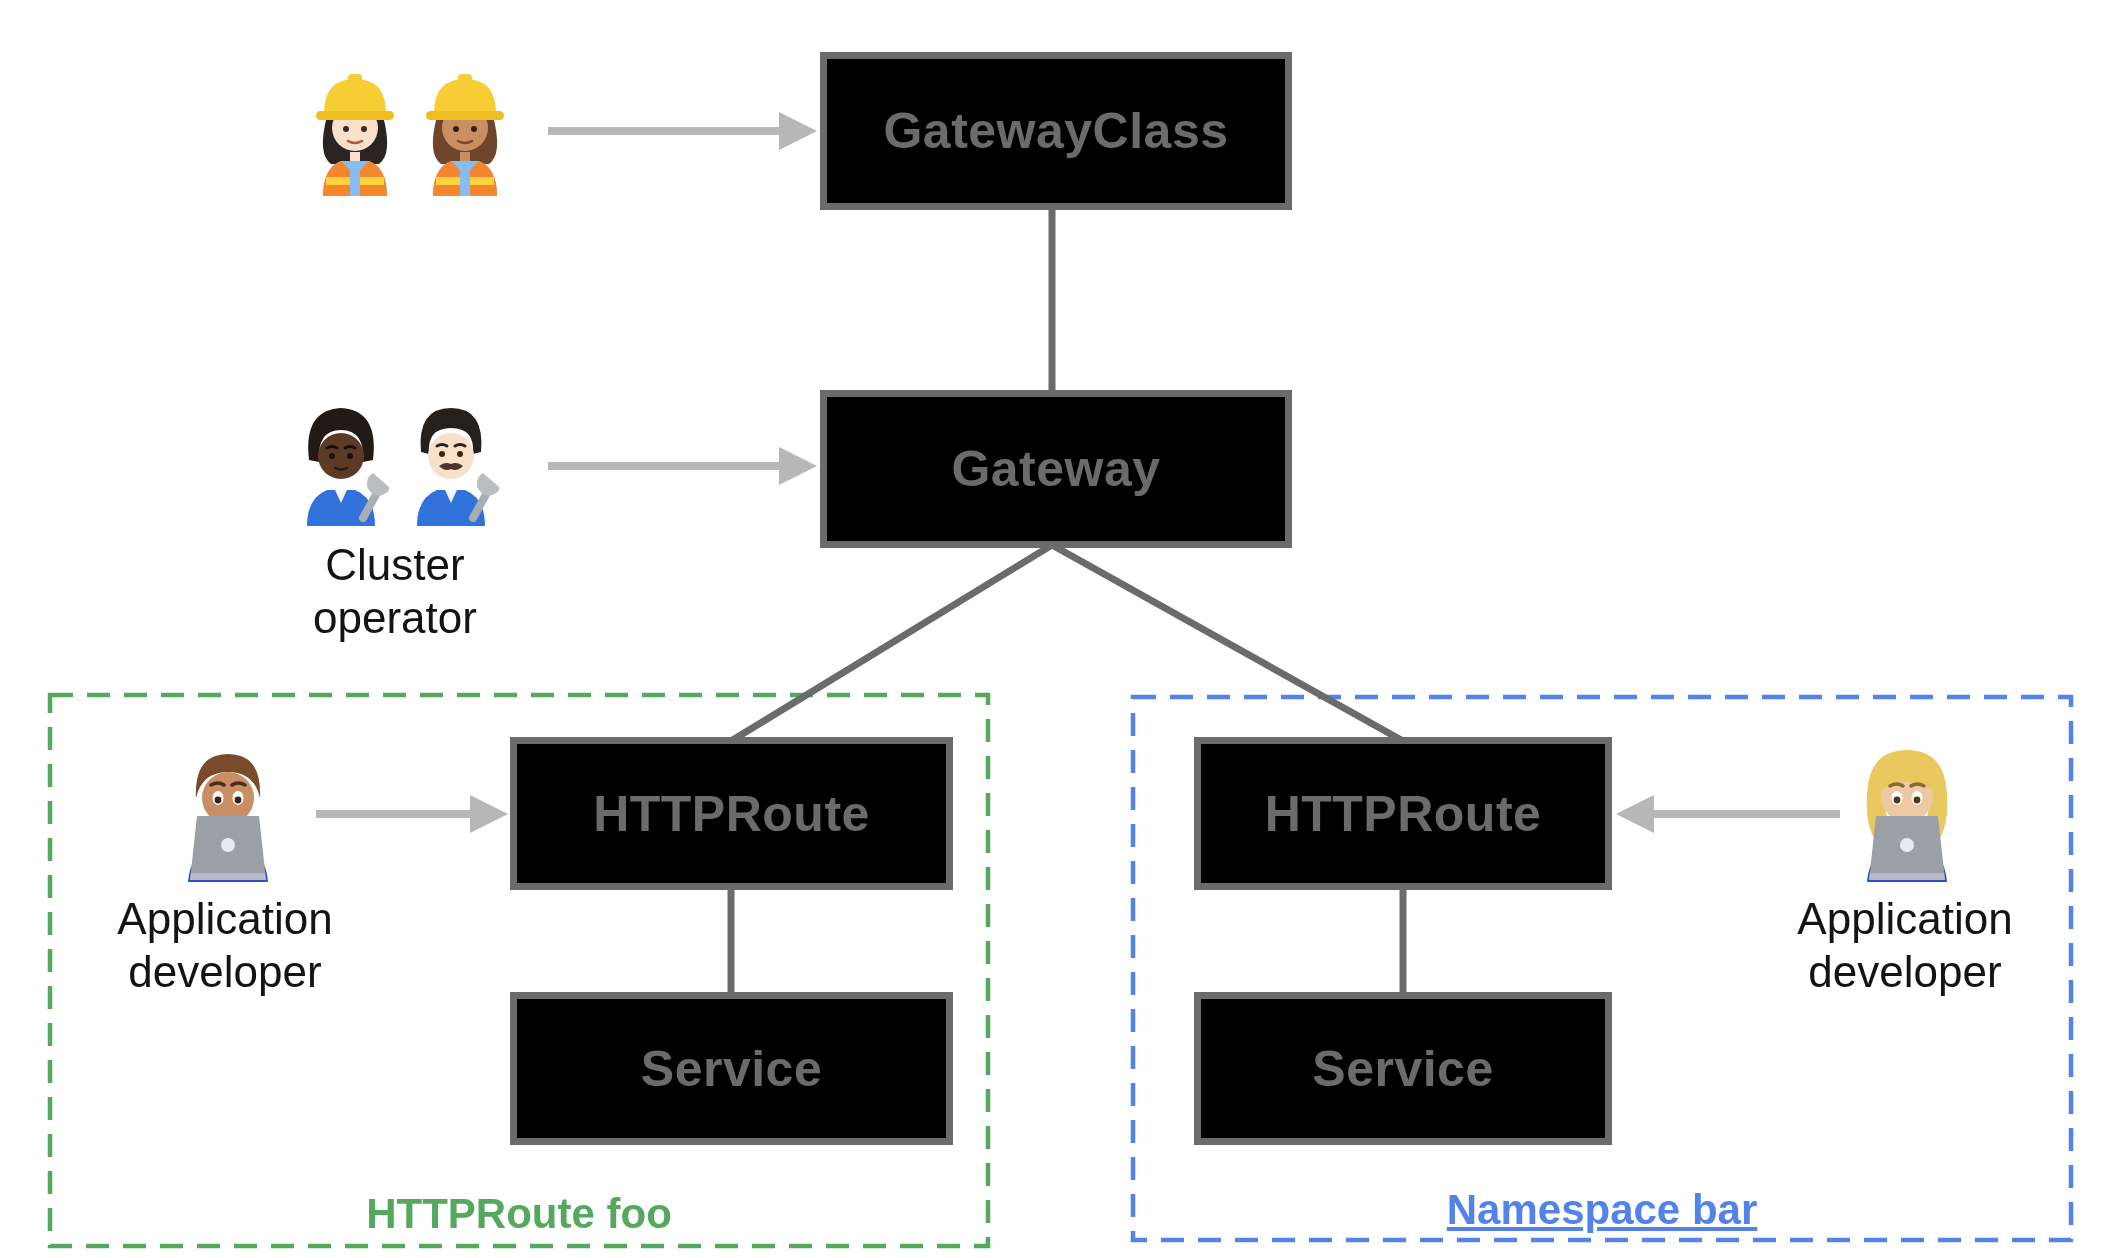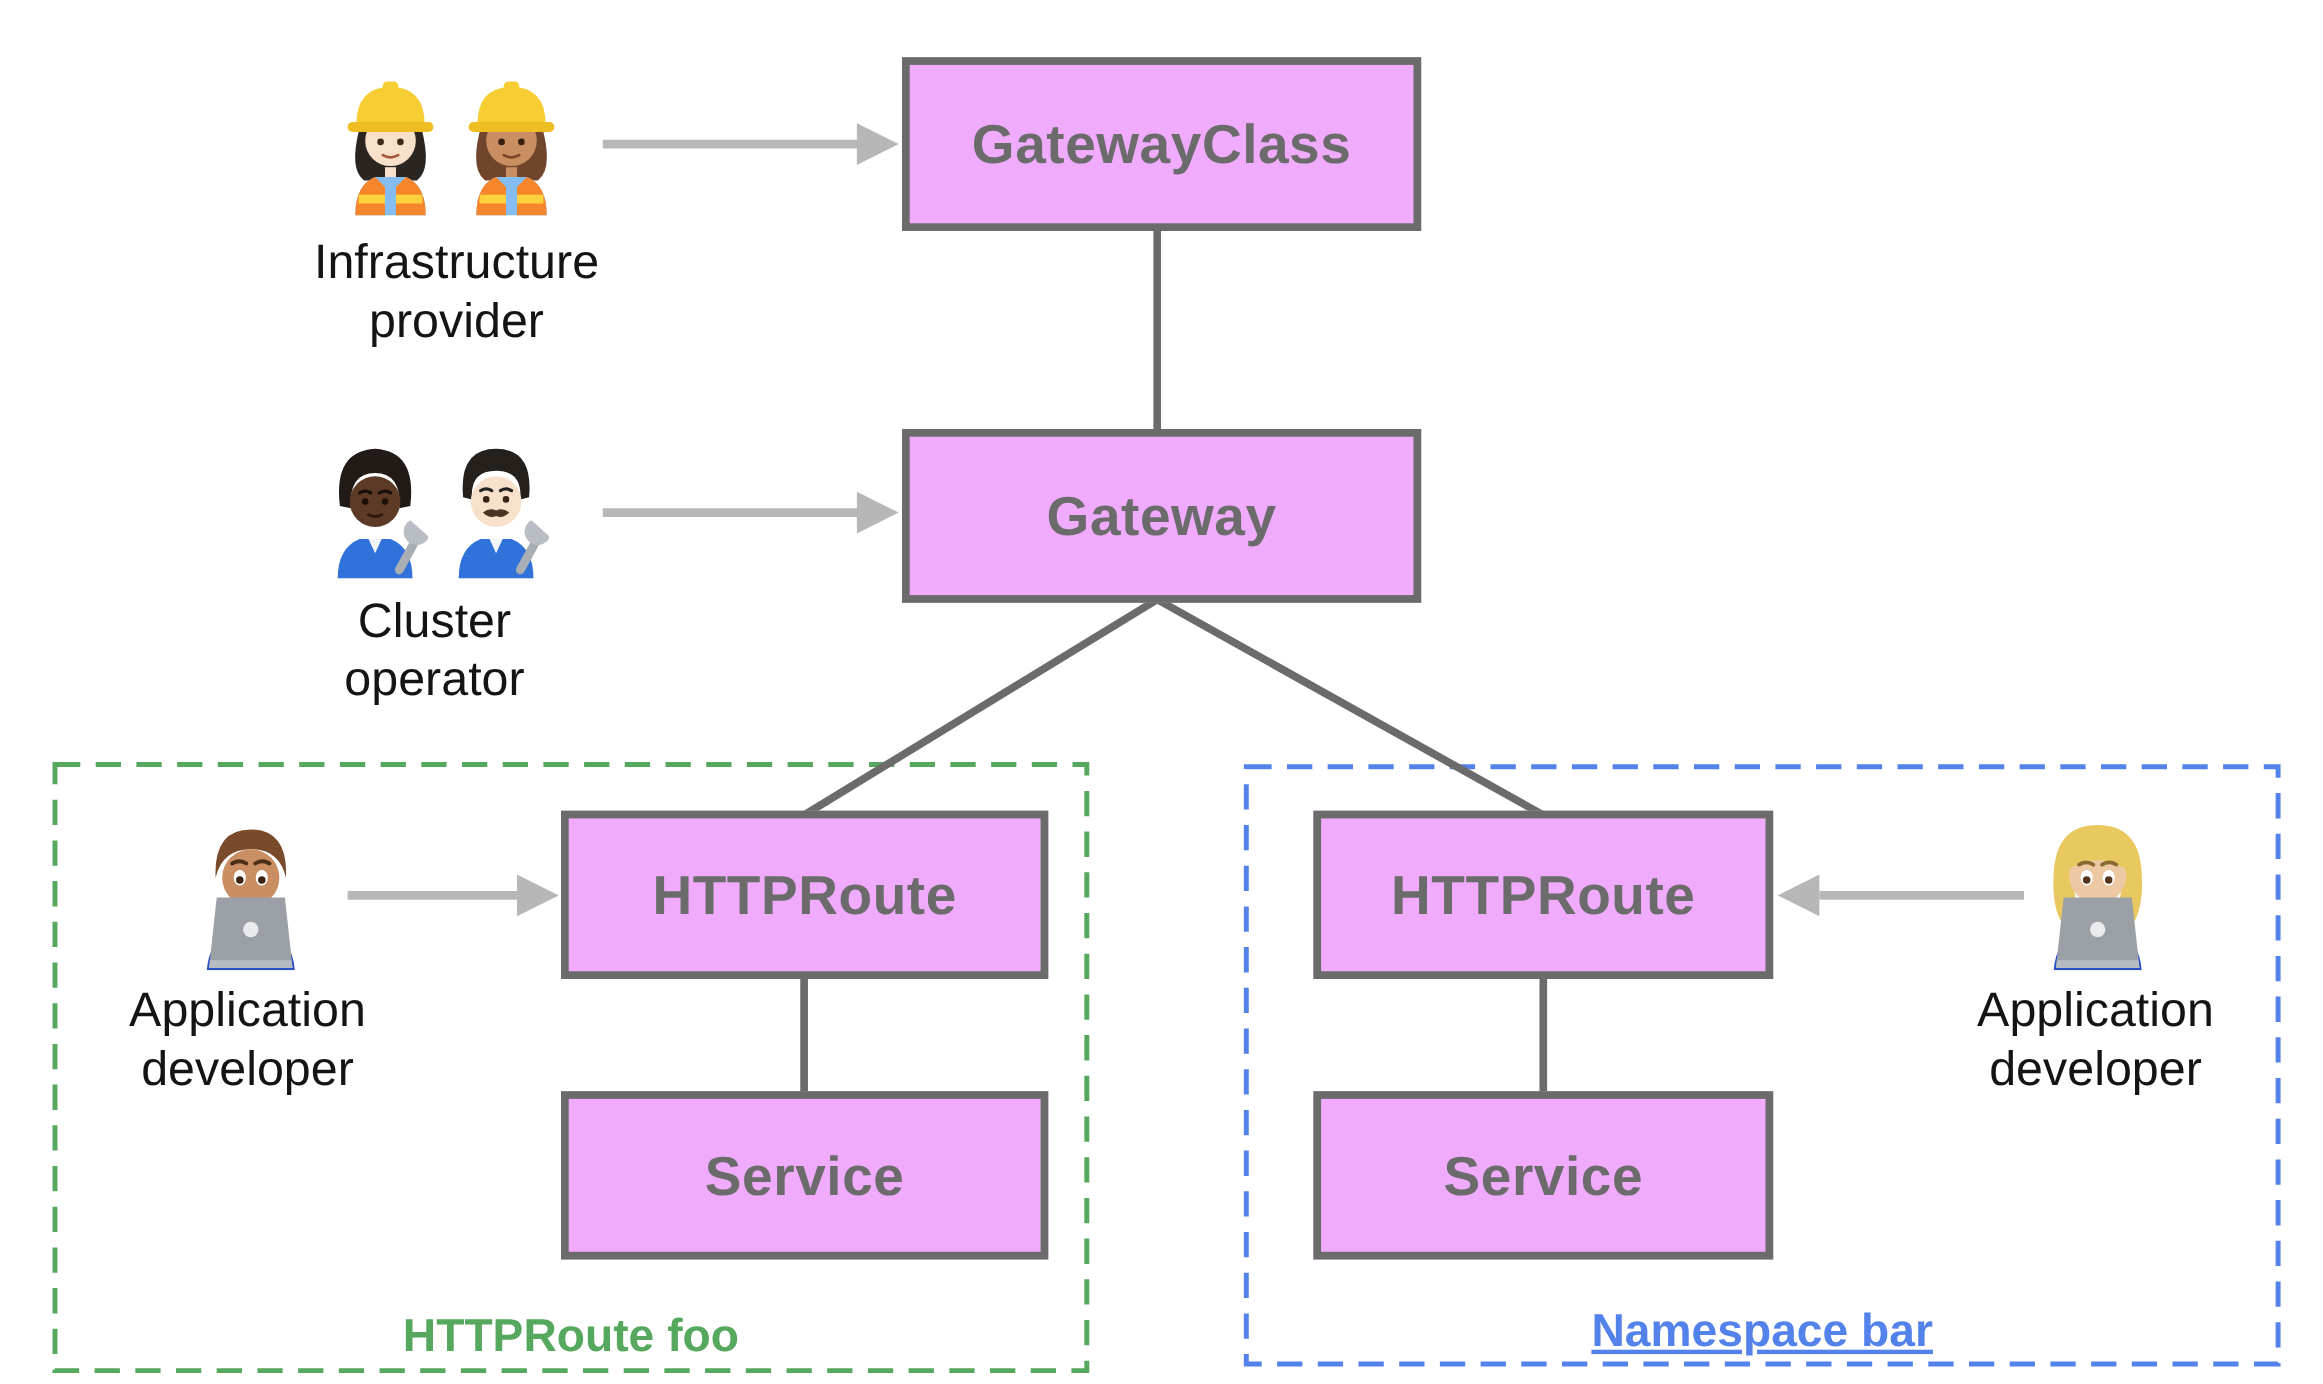--- a/index.html
+++ b/index.html
@@ -1,19 +1,19 @@
 <!DOCTYPE html>
 <html><head>
 <meta charset="utf-8">
 <style>
   html,body{margin:0;padding:0;background:#ffffff;}
   #canvas{position:relative;width:2112px;height:1258px;background:#ffffff;overflow:hidden;
           font-family:"Liberation Sans",sans-serif;}
   #wires{position:absolute;left:0;top:0;z-index:1;}
-  .node{position:absolute;z-index:2;box-sizing:border-box;background:#f0abfc;
+  .node{position:absolute;z-index:2;box-sizing:border-box;background:#000000;
         border:7px solid #6b6b6b;display:flex;align-items:center;justify-content:center;
         font-weight:700;font-size:50px;color:#6b6b6b;letter-spacing:0.5px;}
   .persona-label{position:absolute;z-index:2;text-align:center;white-space:pre-line;
         color:#141414;font-size:44px;line-height:53px;font-weight:400;}
   .ns-label{position:absolute;z-index:2;text-align:center;font-weight:700;font-size:42px;}
   .ns-label.foo{color:#57a85f;}
   .ns-label.bar{color:#5282ea;text-decoration:underline;}
   .icon-row{position:absolute;z-index:2;display:flex;gap:14px;align-items:flex-end;}
 </style>
 </head>
@@ -87,22 +87,20 @@
         <circle cx="57" cy="63" r="3" fill="#36200f"></circle>
       <path d="M41 75 Q48 79 55 75" stroke="#7e4629" stroke-width="2.5" fill="none" stroke-linecap="round"></path>
       <rect x="43" y="86" width="10" height="10" fill="#c98f62"></rect>
       <path d="M16 130 Q16 102 34 95 L62 95 Q80 102 80 130 Z" fill="#85bdf2"></path>
       <path d="M16 130 Q16 102 34 95 L43 104 L43 130 Z" fill="#f5862c"></path>
       <path d="M80 130 Q80 102 62 95 L53 104 L53 130 Z" fill="#f5862c"></path>
       <rect x="19" y="111" width="24" height="8" fill="#fdd23c"></rect>
       <rect x="53" y="111" width="24" height="8" fill="#fdd23c"></rect>
     </svg>
   </div>
-  <div class="persona-label" style="left:165px;top:212px;width:500px;">Infrastructure
-provider</div>
 
   <div class="icon-row" style="left:293px;top:396px;">
     <svg class="icon" width="96" height="130" viewBox="0 0 96 130">
       <path d="M16 64 Q10 14 48 12 Q86 14 80 64 L70 66 Q72 34 48 34 Q24 34 26 66 Z" fill="#221a16"></path>
       <circle cx="48" cy="60" r="23" fill="#5d3a26"></circle>
       <circle cx="39" cy="60" r="3" fill="#1d1008"></circle>
         <circle cx="57" cy="60" r="3" fill="#1d1008"></circle>
       <path d="M34 52 Q39 49 44 52" stroke="#15100c" stroke-width="3" fill="none" stroke-linecap="round"></path>
       <path d="M52 52 Q57 49 62 52" stroke="#15100c" stroke-width="3" fill="none" stroke-linecap="round"></path>
       <path d="M42 72 Q48 75 54 72" stroke="#2a170c" stroke-width="2.5" fill="none" stroke-linecap="round"></path>

